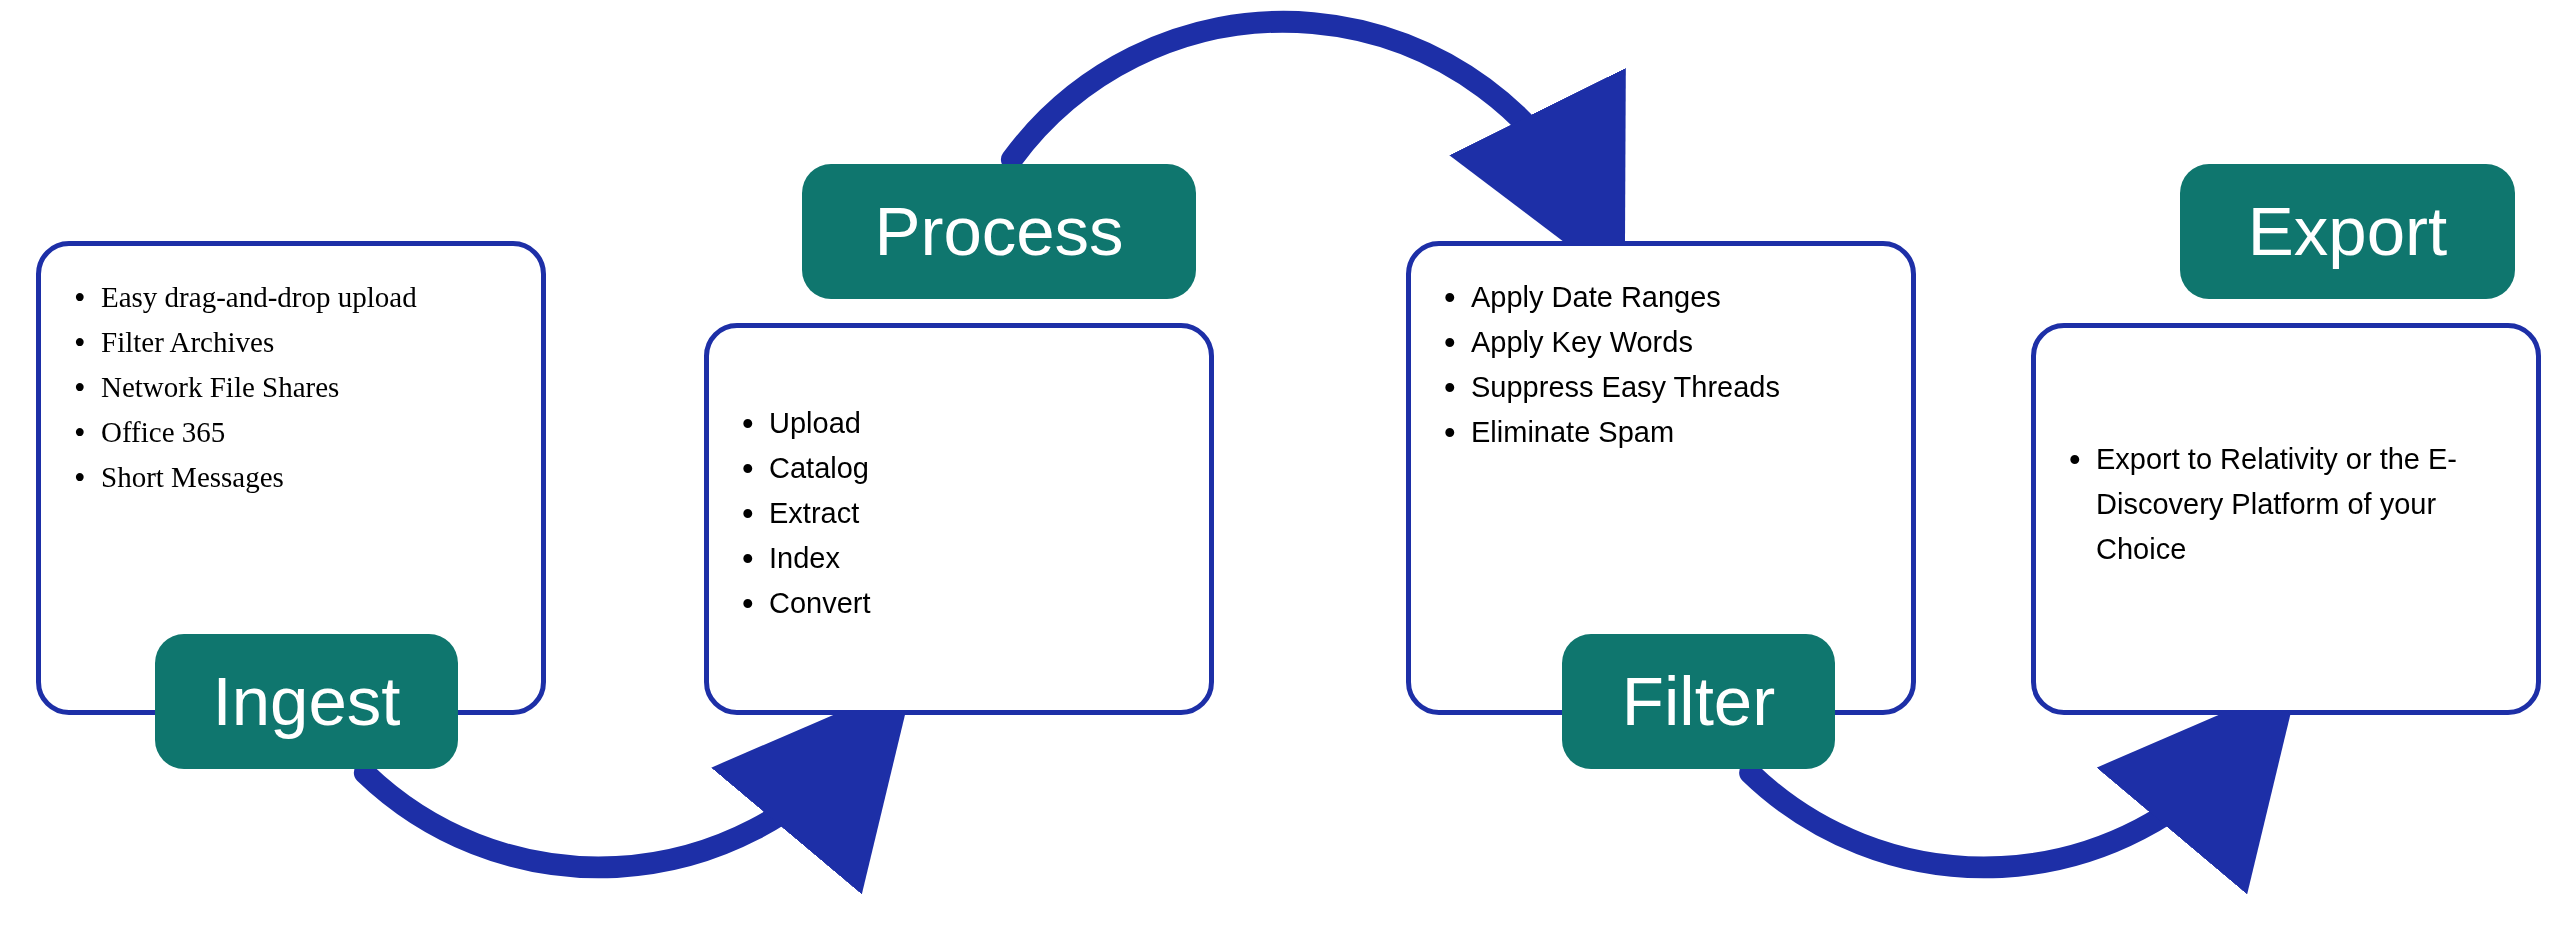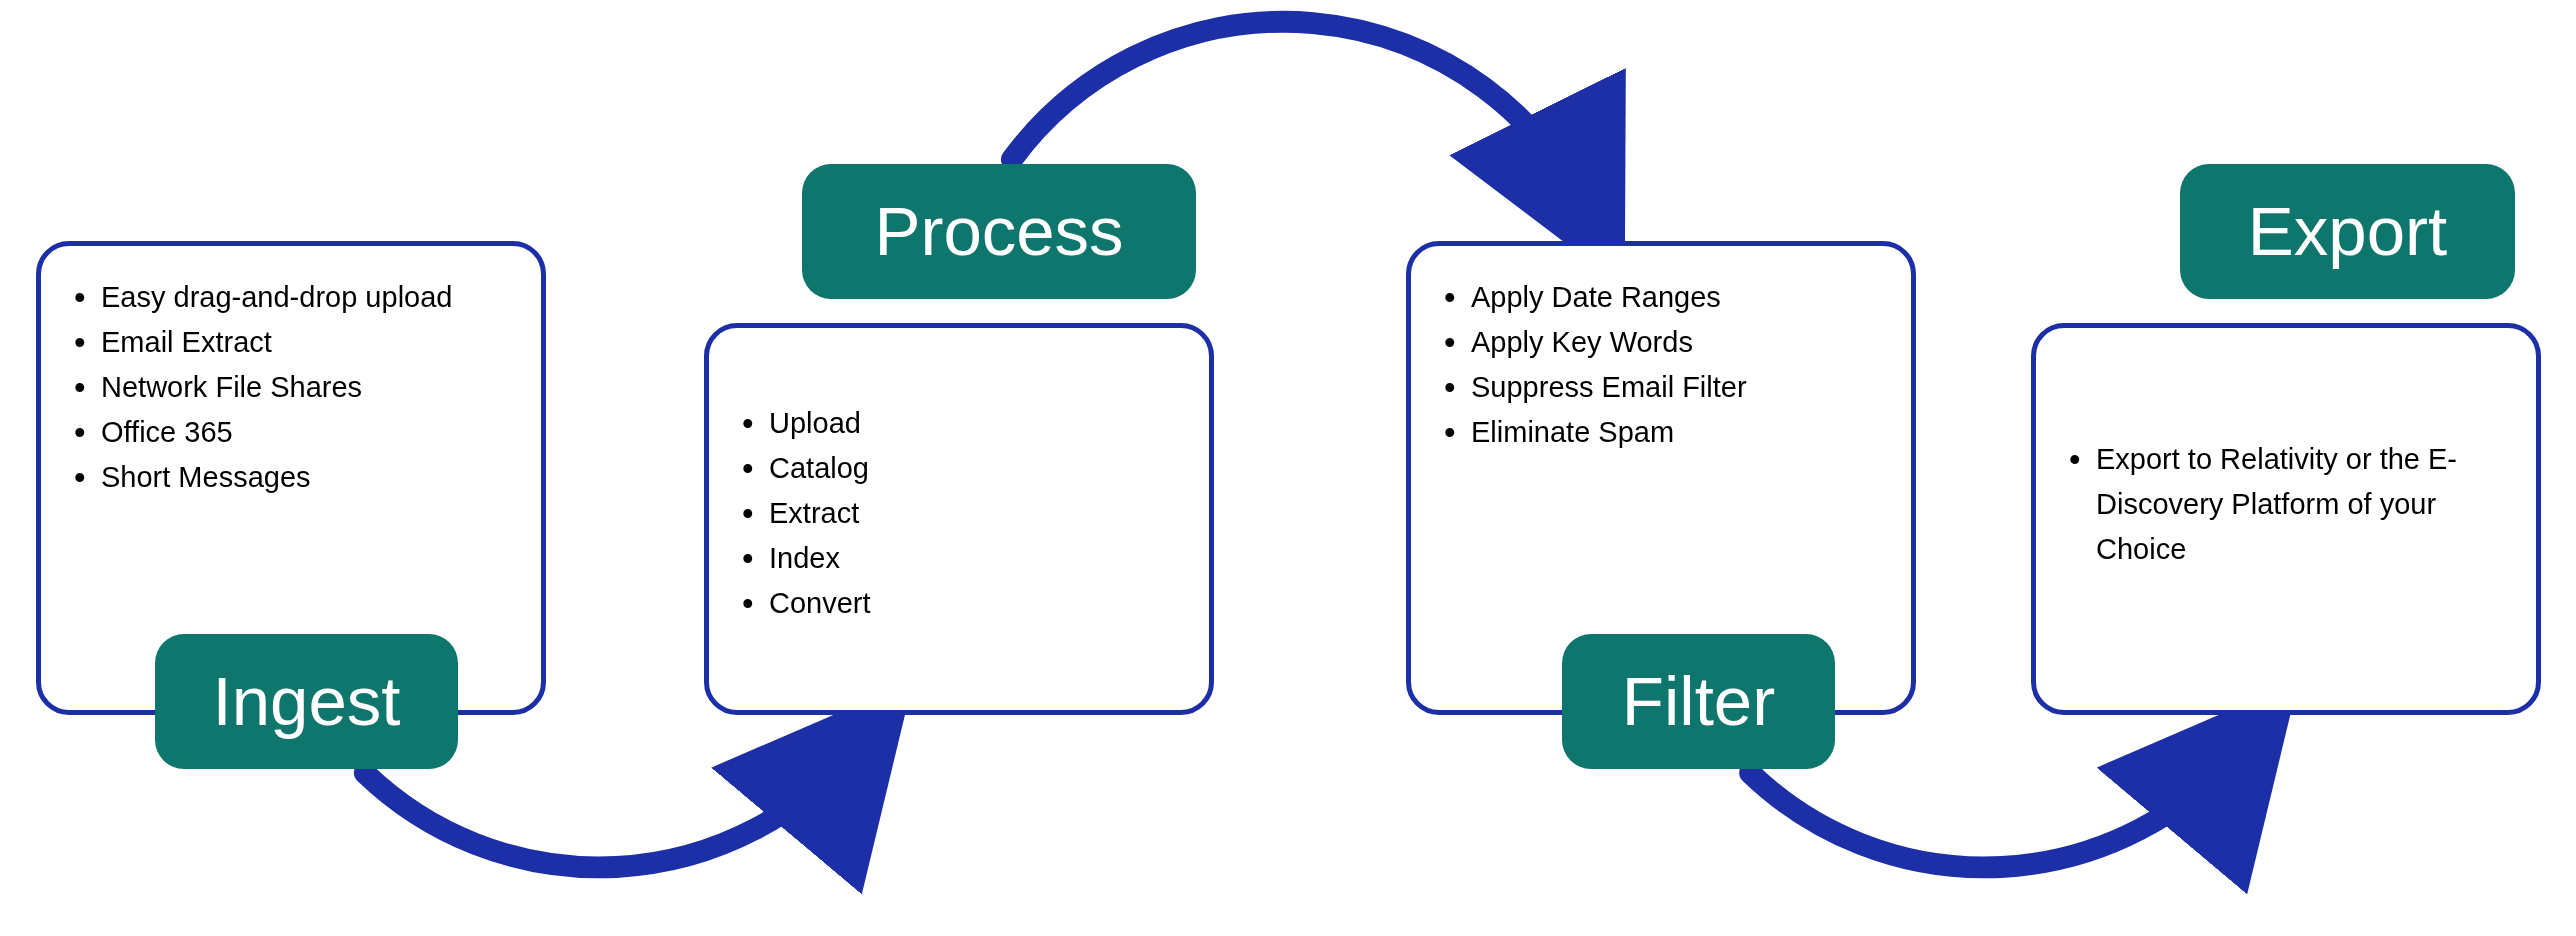--- a/index.html
+++ b/index.html
@@ -59,21 +59,21 @@
     font-weight: 400;
     display: flex;
     align-items: center;
     justify-content: center;
     padding: 18px 44px;
     box-sizing: border-box;
     white-space: nowrap;
   }
 
   
-  .card.ingest  { left: 36px;  top: 241px; width: 510px; height: 474px; }
+  .card.ingest  { left: 36px;  top: 241px; width: 510px; height: 474px; font-family: Liberation Serif, serif; }
   .pill.ingest  { left: 155px; top: 634px; width: 303px; height: 135px; }
 
   
   .card.process { left: 704px; top: 323px; width: 510px; height: 392px; }
   .pill.process { left: 802px; top: 164px; width: 394px; height: 135px; }
 
   
   .card.filter  { left: 1406px; top: 241px; width: 510px; height: 474px; }
   .pill.filter  { left: 1562px; top: 634px; width: 273px; height: 135px; text-align: center; }
 
@@ -96,21 +96,21 @@
     <path d="M 400 848  A 370 370 0 0 0 940 820" fill="none" stroke="#1d2fa7" stroke-width="24" stroke-linecap="round" marker-end="url(#arrowhead)"></path>
 
     <path d="M 1110 175  A 370 370 0 0 1 1740 230" fill="none" stroke="#1d2fa7" stroke-width="24" stroke-linecap="round" marker-end="url(#arrowhead)"></path>
 
     <path d="M 1920 848  A 370 370 0 0 0 2460 820" fill="none" stroke="#1d2fa7" stroke-width="24" stroke-linecap="round" marker-end="url(#arrowhead)"></path>
   </svg>
 
   <div class="card ingest">
     <ul>
       <li>Easy drag-and-drop upload</li>
-      <li>Email Extract</li>
+      <li>Filter Archives</li>
       <li>Network File Shares</li>
       <li>Office 365</li>
       <li>Short Messages</li>
     </ul>
   </div>
   <div class="title-pill pill ingest">Ingest</div>
 
   <div class="card process" style="padding-top:73px;">
     <ul>
       <li>Upload</li>
@@ -119,21 +119,21 @@
       <li>Index</li>
       <li>Convert</li>
     </ul>
   </div>
   <div class="title-pill pill process">Process</div>
 
   <div class="card filter">
     <ul>
       <li>Apply Date Ranges</li>
       <li>Apply Key Words</li>
-      <li>Suppress Email Filter</li>
+      <li>Suppress Easy Threads</li>
       <li>Eliminate Spam</li>
     </ul>
   </div>
   <div class="title-pill pill filter">Filter</div>
 
   <div class="card export" style="padding-top:109px;">
     <ul>
       <li style="max-width:419px;">Export to Relativity or the E-Discovery Platform of your Choice</li>
     </ul>
   </div>

